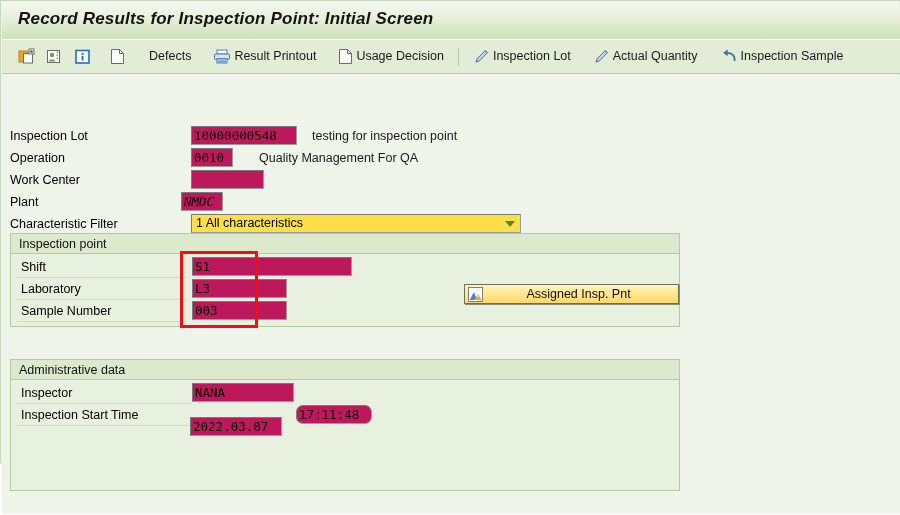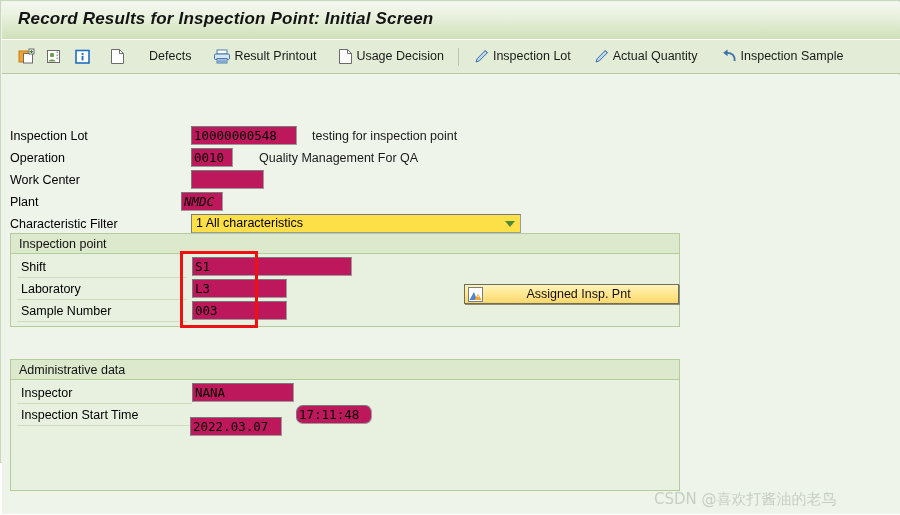--- a/index.html
+++ b/index.html
@@ -327,16 +327,15 @@
       <div class="lbl" style="left:10px;top:46px;">Inspection Start Time</div>
       <div class="sep-line" style="left:6px;top:65px;width:175px;"></div>
 
       <div class="inp" style="left:181px;top:23px;width:102px;">NANA</div>
       <div class="inp" style="left:179px;top:45px;width:92px;margin-top:12px;">2022.03.07</div>
       <div class="inp" style="left:285px;top:45px;width:76px;border-radius:7px;">17:11:48</div>
     </div>
 
     <div class="annot" style="left:178px;top:176px;width:78px;height:77px;"></div>
 
-    <div class="watermark" style="left:652px;top:415px;">CSDN @喜欢打酱油的老鸟</div>
 
   </div>
 </div>
 
 </body></html>

